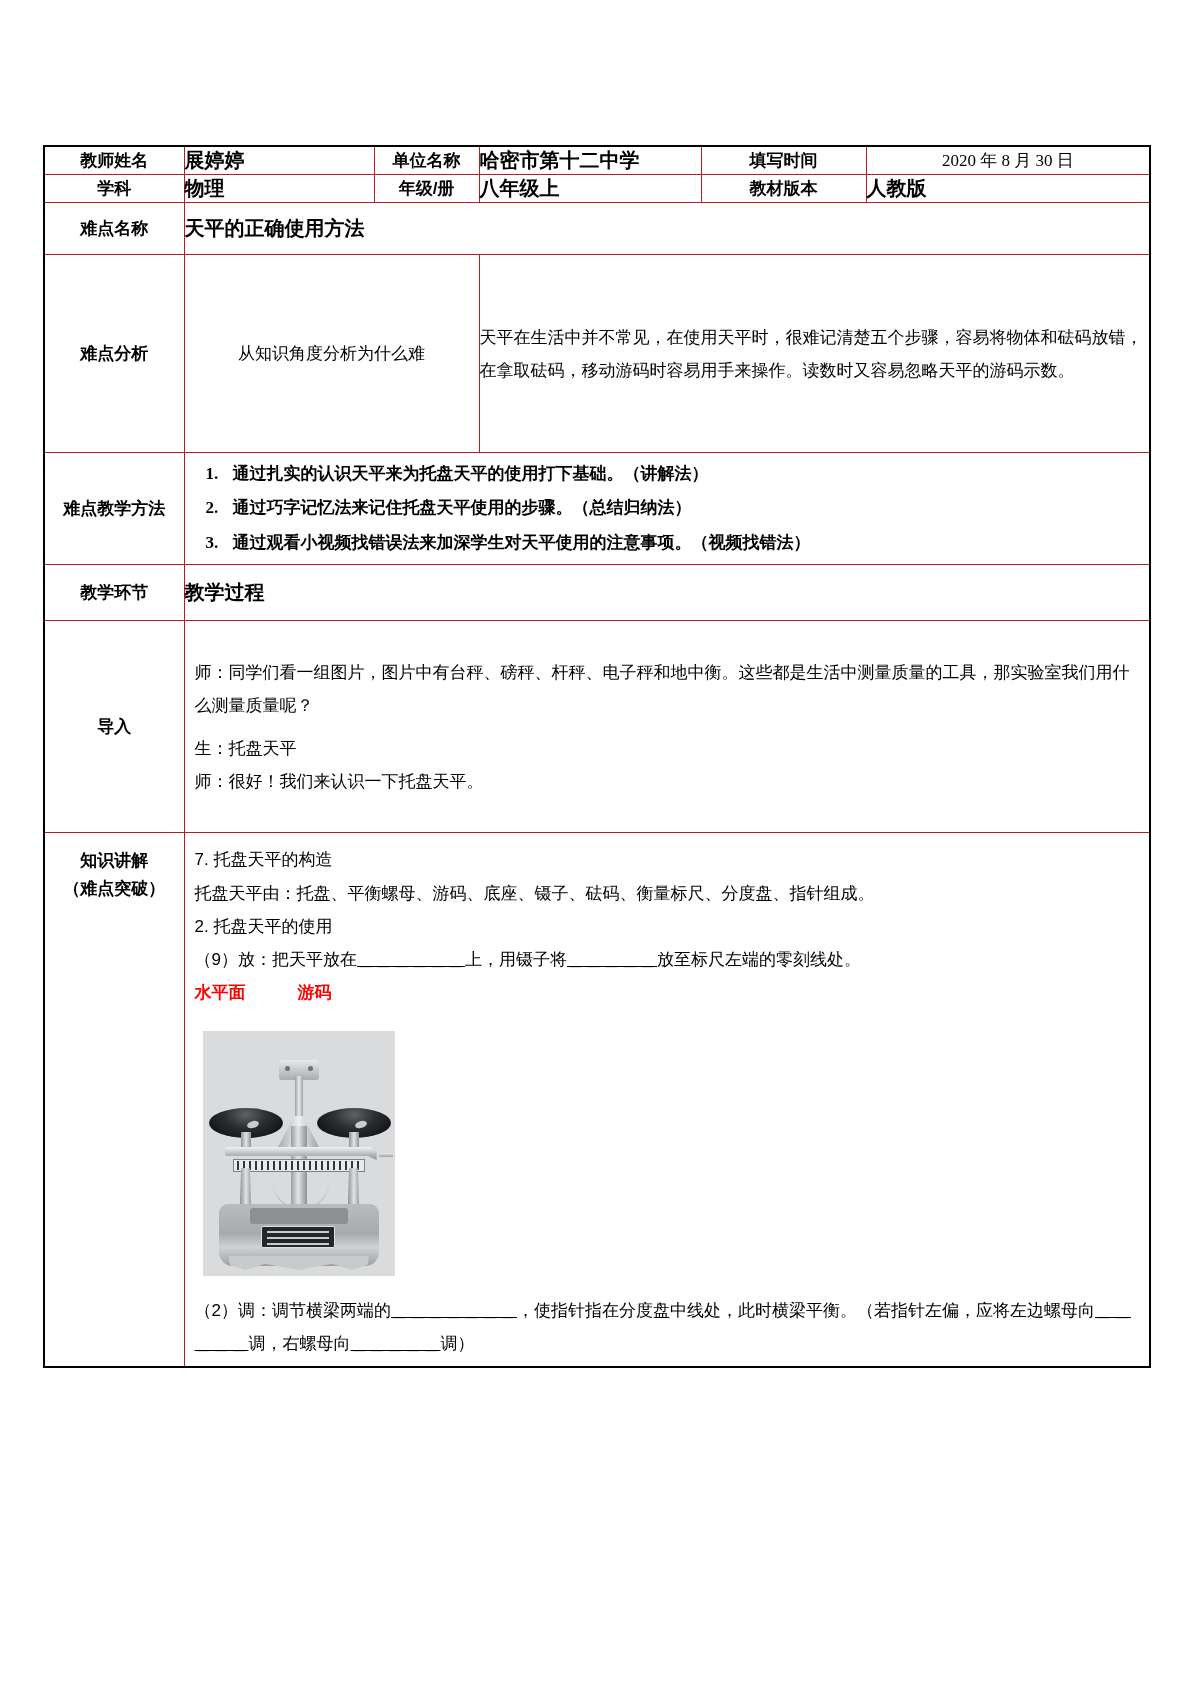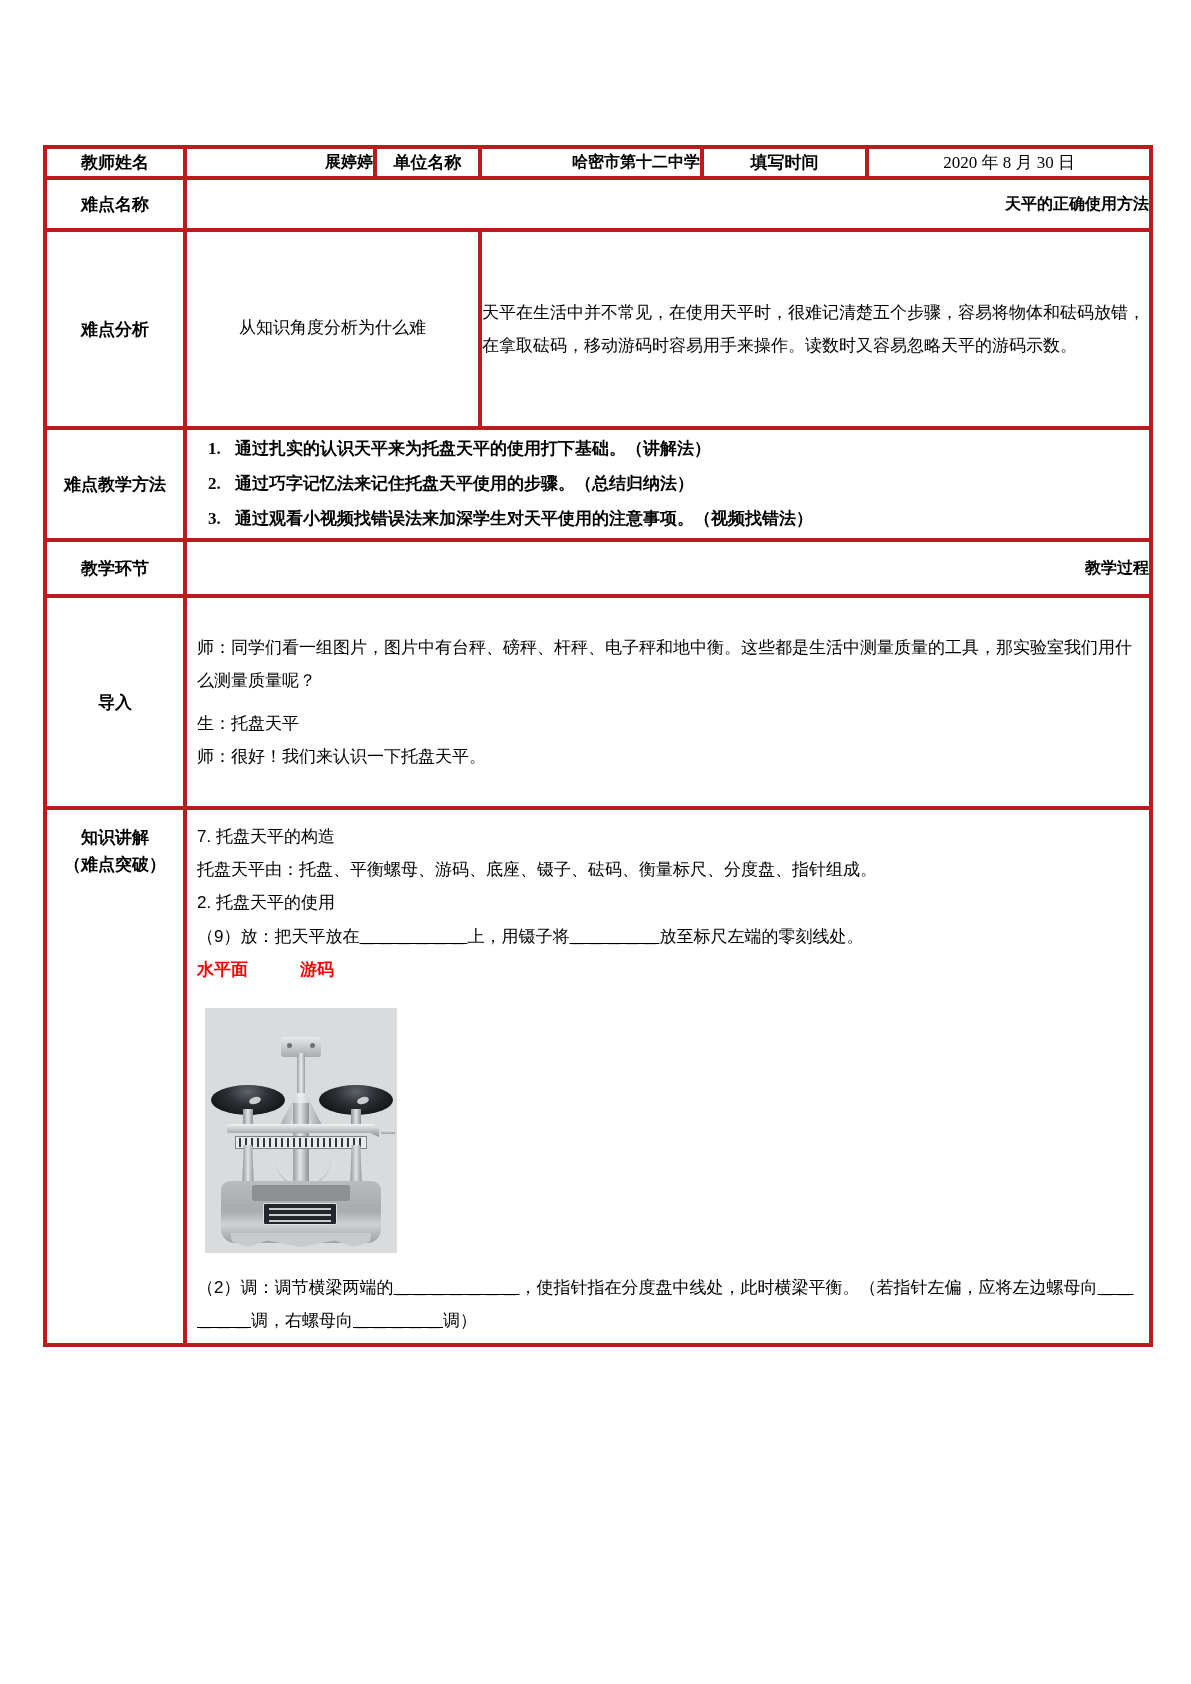--- a/index.html
+++ b/index.html
@@ -26,40 +26,40 @@
 
   .doc-table {
     position: absolute;
     left: 43px;
     top: 145px;
     width: 1106px;
     border-collapse: collapse;
     table-layout: fixed;
   }
   .doc-table td {
-    border: 4px solid #b91c1c;
+    border: 1px solid #b91c1c;
     padding: 0;
     vertical-align: middle;
   }
 
   
   .doc-table {
     border: 2px solid #000000;
   }
   .lbl {
     font-weight: bold;
     font-family: "Liberation Sans", "DejaVu Sans", sans-serif;
     text-align: center;
     font-size: 17px;
     line-height: 1.6;
     padding: 8px 4px;
   }
   .val {
-    text-align: right;
-    font-size: 16px;
+    text-align: left;
+    font-size: 20px;
     font-weight: bold;
     font-family: Liberation Sans, sans-serif;
     padding: 8px 4px;
   }
   .val-serif {
     text-align: center;
     font-size: 17px;
     font-family: "Liberation Serif", "DejaVu Serif", serif;
     padding: 8px 4px;
   }
@@ -86,21 +86,21 @@
   .ol-list li { padding-left: 10px; font-weight: bold; }
 
   .blank { text-decoration: underline; letter-spacing: 1px; }
   .red   { color: #ff0000; font-weight: bold; }
 
   .sub-center {
     text-align: center;
     font-size: 17px;
     line-height: 1.8;
     padding: 8px;
-    font-family: Liberation Mono, monospace;
+    font-family: Liberation Sans, sans-serif;
   }
 
   .intro-pad { padding-top: 56px; padding-bottom: 56px; }
 
   
   .scale-wrap {
     width: 192px;
     height: 245px;
     margin: 22px 0 18px 18px;
     background: #d9dbdc;
@@ -260,20 +260,28 @@
     <tbody>
         <tr>
       <td class="lbl">教师姓名</td>
       <td class="val">展婷婷</td>
       <td class="lbl">单位名称</td>
       <td class="val">哈密市第十二中学</td>
       <td class="lbl">填写时间</td>
       <td class="val-serif">2020 年 8 月 30 日</td>
     </tr>
 
+    <tr>
+      <td class="lbl">学科</td>
+      <td class="val">物理</td>
+      <td class="lbl">年级/册</td>
+      <td class="val">八年级上</td>
+      <td class="lbl">教材版本</td>
+      <td class="val">人教版</td>
+    </tr>
 
 
     <tr>
       <td class="lbl" style="height:52px">难点名称</td>
       <td class="val" colspan="5">天平的正确使用方法</td>
     </tr>
 
     <tr>
       <td class="lbl" style="height:198px">难点分析</td>
       <td class="sub-center" colspan="2">从知识角度分析为什么难</td>

